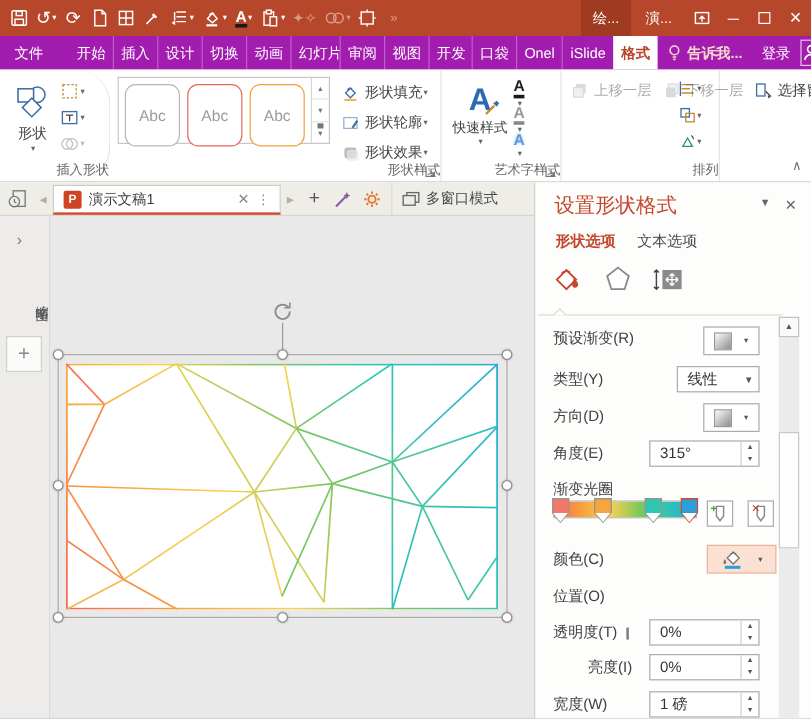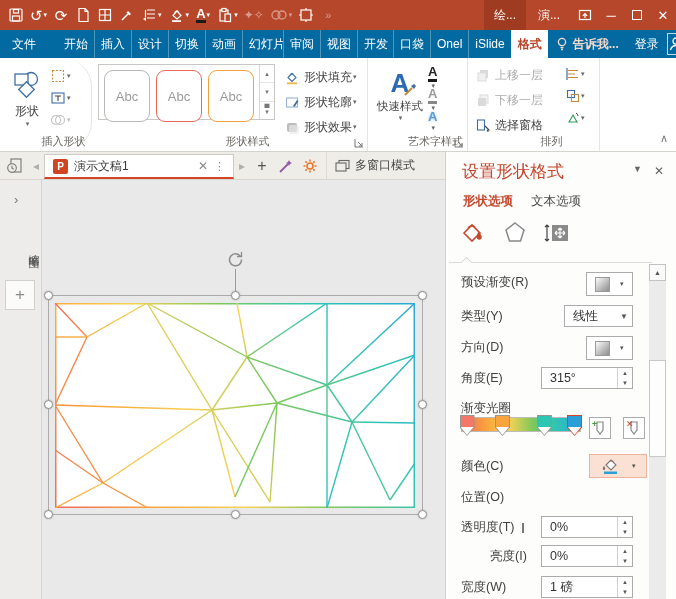--- a/index.html
+++ b/index.html
@@ -13,37 +13,37 @@
   .qbtn svg{display:block;}
   .qglyph{font-size:15px;line-height:1;color:#fff;}
   .dd{font-size:7px;color:#fff;margin-left:1px;}
   .dim{opacity:.45;}
   .tb-right{position:absolute;right:0;top:0;height:30px;display:flex;align-items:center;}
   .ctxtab{background:#9E3B20;height:30px;display:flex;align-items:center;padding:0 10px;font-size:12px;}
   .wtitle{padding:0 12px;font-size:12px;}
   .wbtn{width:26px;height:30px;display:flex;align-items:center;justify-content:center;font-size:13px;}
 
   
-  .menubar{height:28px;background:#0369a1;display:flex;align-items:stretch;color:#fff;overflow:hidden;}
+  .menubar{height:28px;background:#a21caf;display:flex;align-items:stretch;color:#fff;overflow:hidden;}
   .mtab{display:flex;align-items:center;padding:0 6px;font-size:12px;white-space:nowrap;position:relative;flex:none;}
   .mtab + .mtab{border-left:1px solid rgba(255,255,255,.30);}
   .mtab[data-name="menu-tab-file"]{padding:0 12px;margin-right:10px;border-left:none;}
   .mtab[data-name="menu-tab-home"]{border-left:none;}
   .mtab[data-name="menu-tab-slideshow"]{max-width:41px;overflow:hidden;}
   .mtab[data-name="menu-tab-developer"]{max-width:36px;overflow:hidden;}
   .mtab.active{background:#fff;color:#B7472A;font-weight:bold;}
   .tellme{display:flex;align-items:center;gap:5px;padding:0 8px;color:#F6D9CD;font-size:12px;white-space:nowrap;font-weight:bold;}
   .mspacer{flex:1;}
   .signin{display:flex;align-items:center;padding:0 8px;font-size:12px;white-space:nowrap;}
   .account{position:relative;width:30px;height:22px;margin:3px 4px 0 0;border:1px solid rgba(255,255,255,.75);display:flex;align-items:center;justify-content:center;}
 
   
   .ribbon{height:94px;background:#fff;border-bottom:1px solid #D6D3CE;display:flex;position:relative;}
   .rgroup{position:relative;border-right:1px solid #E6E4E0;height:100%;}
-  .glabel{position:absolute;bottom:2px;left:0;right:0;text-align:center;font-size:11px;color:#696763;padding-left:36px;}
+  .glabel{position:absolute;bottom:2px;left:0;right:0;text-align:right;font-size:11px;color:#696763;padding-left:36px;}
   .launcher{position:absolute;bottom:3px;right:3px;width:10px;height:10px;}
   .bigbtn{display:flex;flex-direction:column;align-items:center;justify-content:flex-start;padding-top:8px;}
   .blabel{font-size:12px;color:#444;margin-top:3px;}
   .rrow{display:flex;align-items:center;height:22px;font-size:12px;color:#444;white-space:nowrap;}
   .rrow .ric{width:18px;display:flex;justify-content:center;margin-right:3px;flex:none;}
   .abc{width:46px;height:52px;border-radius:9px;background:#fff;display:flex;align-items:center;justify-content:center;color:#9B9B9B;font-size:13px;}
   .gscroll{width:15px;display:flex;flex-direction:column;border-left:1px solid #D8D6D2;}
   .gsbtn{flex:1;display:flex;align-items:center;justify-content:center;font-size:7px;color:#777;border-bottom:1px solid #E6E4E0;}
   .acol span{display:block;text-align:center;}
   .collapse{position:absolute;right:8px;bottom:6px;color:#777;font-size:11px;}
@@ -376,21 +376,21 @@
       <div class="glabel" data-name="group-label-wordart">艺术字样式</div>
       <span class="launcher" data-name="dialog-launcher-icon">
           <svg width="10" height="10" viewBox="0 0 10 10" fill="none" stroke="#777" stroke-width="1">
             <path d="M1 1v8h8M4 4l4 4M8 5v3h-3"></path>
           </svg>
         </span>
     </div>
 
     <div class="rgroup" style="width:132px;" data-name="ribbon-group-arrange">
       <div style="display:flex;padding:6px 0 0 6px;">
-        <div style="display:flex;flex-direction:column;gap:3px;width:92px;">
+        <div style="display:flex;flex-direction:row;gap:3px;width:92px;">
           <span class="rrow dim" data-name="bring-forward-button">
               <span class="ric">
                 <svg data-name="bring-forward-icon" width="14" height="14" viewBox="0 0 14 14">
                   <rect x="4" y="2" width="8" height="8" fill="#AFAFAF"></rect>
                   <rect x="2" y="5" width="8" height="8" fill="#E2E2E2" stroke="#AFAFAF" stroke-width="1"></rect>
                 </svg>
               </span>
               <span data-name="bring-forward-label">上移一层</span>
               <span class="dd" data-name="chevron-down-icon">▾</span>
             </span>

